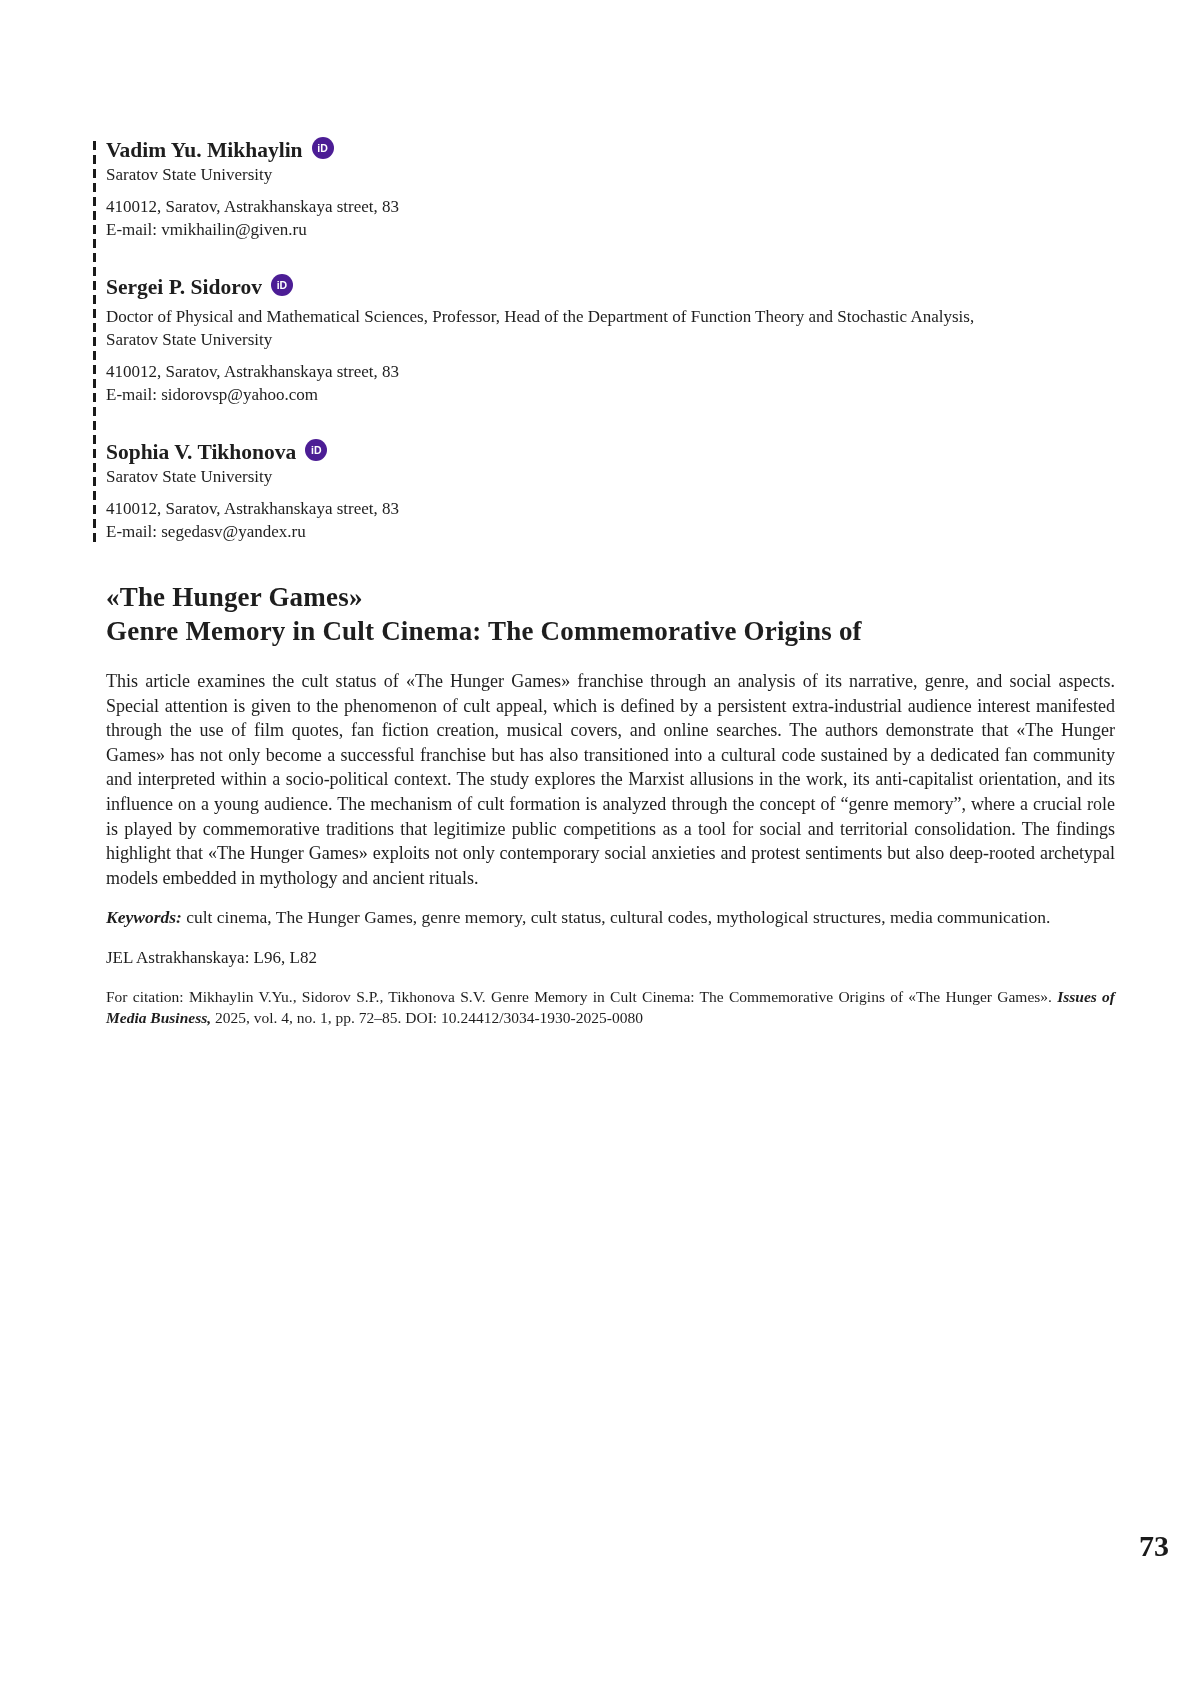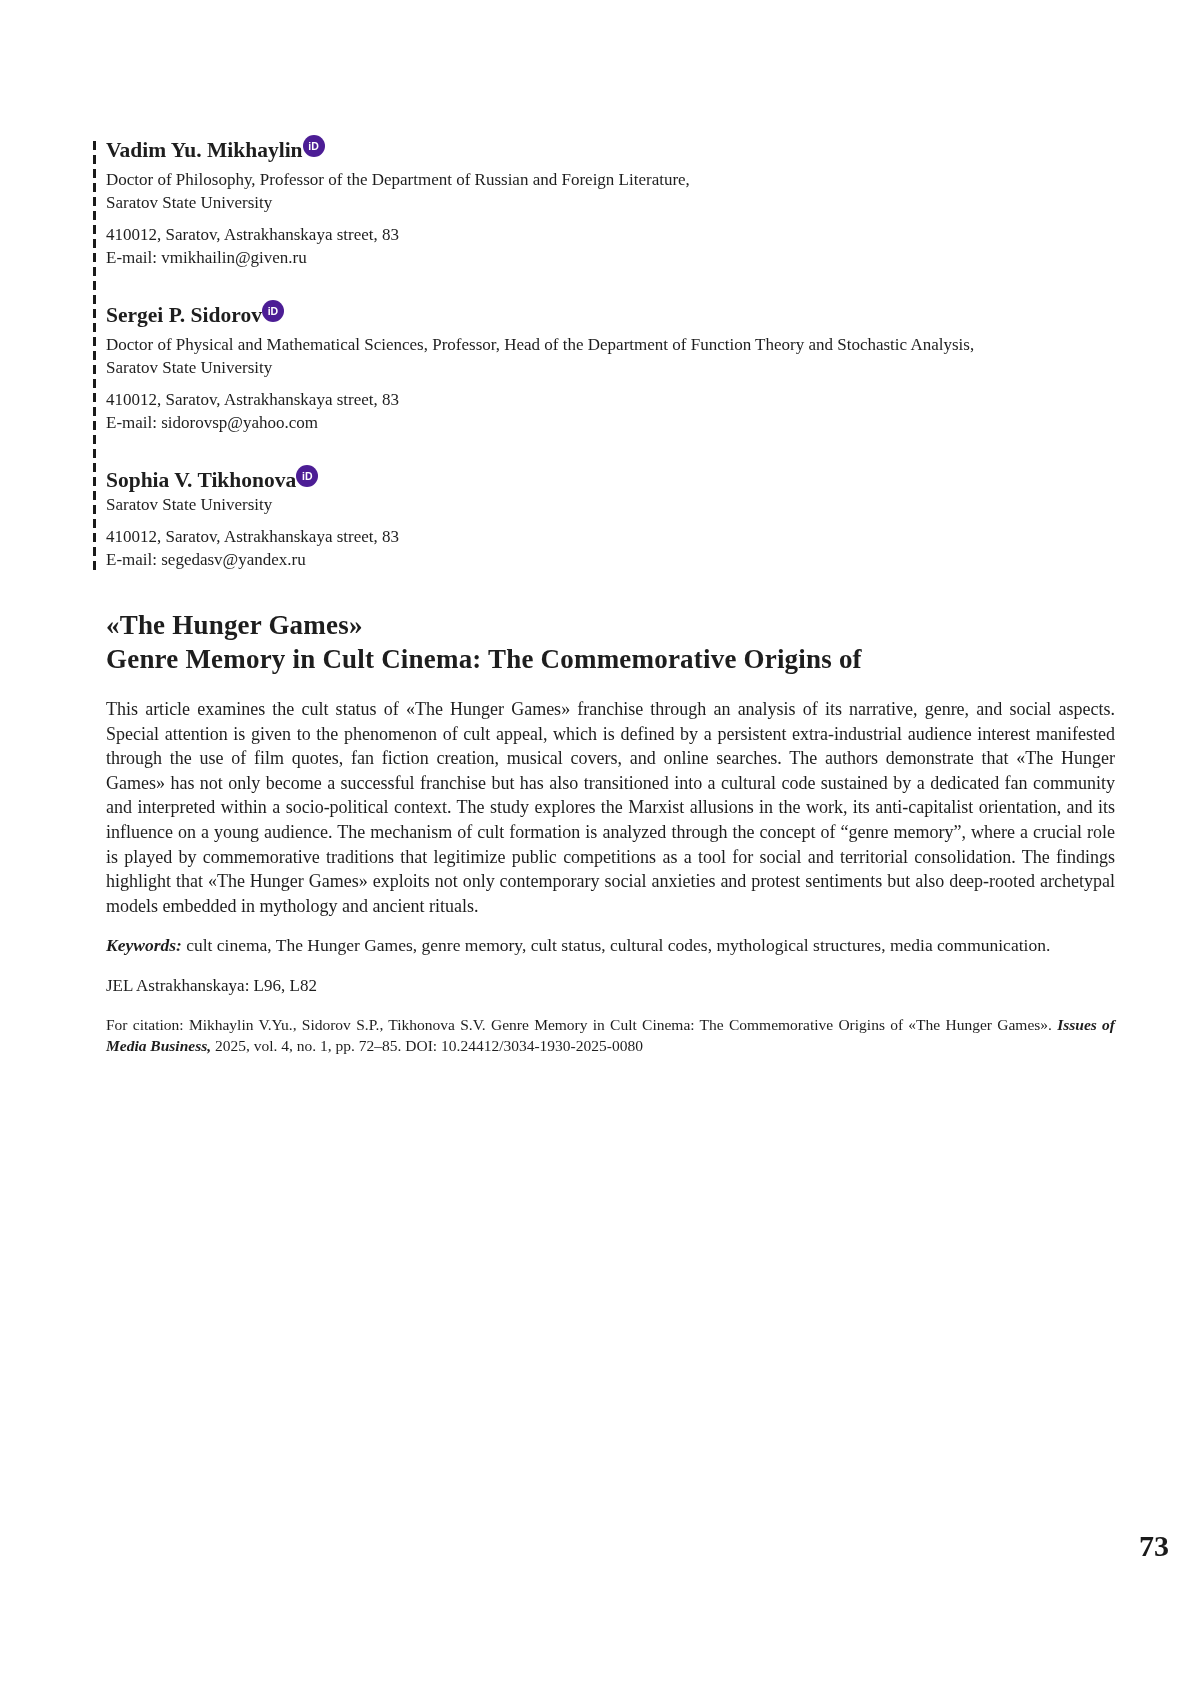--- a/index.html
+++ b/index.html
@@ -30,22 +30,22 @@
     position: absolute;
     left: -13px;
     top: 4px;
     bottom: 0;
     width: 2.5px;
     background: repeating-linear-gradient(to bottom, #1a1a1a 0 9px, transparent 9px 14px);
   }
   .author + .author { margin-top: 33px; }
   .author-name-row {
     display: flex;
-    align-items: flex-start;
-    gap: 0;
+    align-items: center;
+    gap: 9px;
     font-size: 21.5px;
     font-weight: bold;
     line-height: 26px;
   }
   .orcid {
     width: 22px;
     height: 22px;
     border-radius: 50%;
     background: #4c1d95;
     color: #ffffff;
@@ -117,21 +117,20 @@
 <div class="content">
 
   <div class="authors">
     <div class="authors-divider"></div>
 
     <div class="author">
       <div class="author-name-row">
         <span>Vadim Yu. Mikhaylin</span>
         <span class="orcid">iD</span>
       </div>
-      <div class="author-role">Doctor of Philosophy, Professor of the Department of Russian and Foreign Literature,</div>
       <div class="author-university">Saratov State University</div>
       <div class="author-contact">
         <div class="author-address">410012, Saratov, Astrakhanskaya street, 83</div>
         <div class="author-email">E-mail: vmikhailin@given.ru</div>
       </div>
     </div>
 
     <div class="author">
       <div class="author-name-row">
         <span>Sergei P. Sidorov</span>

